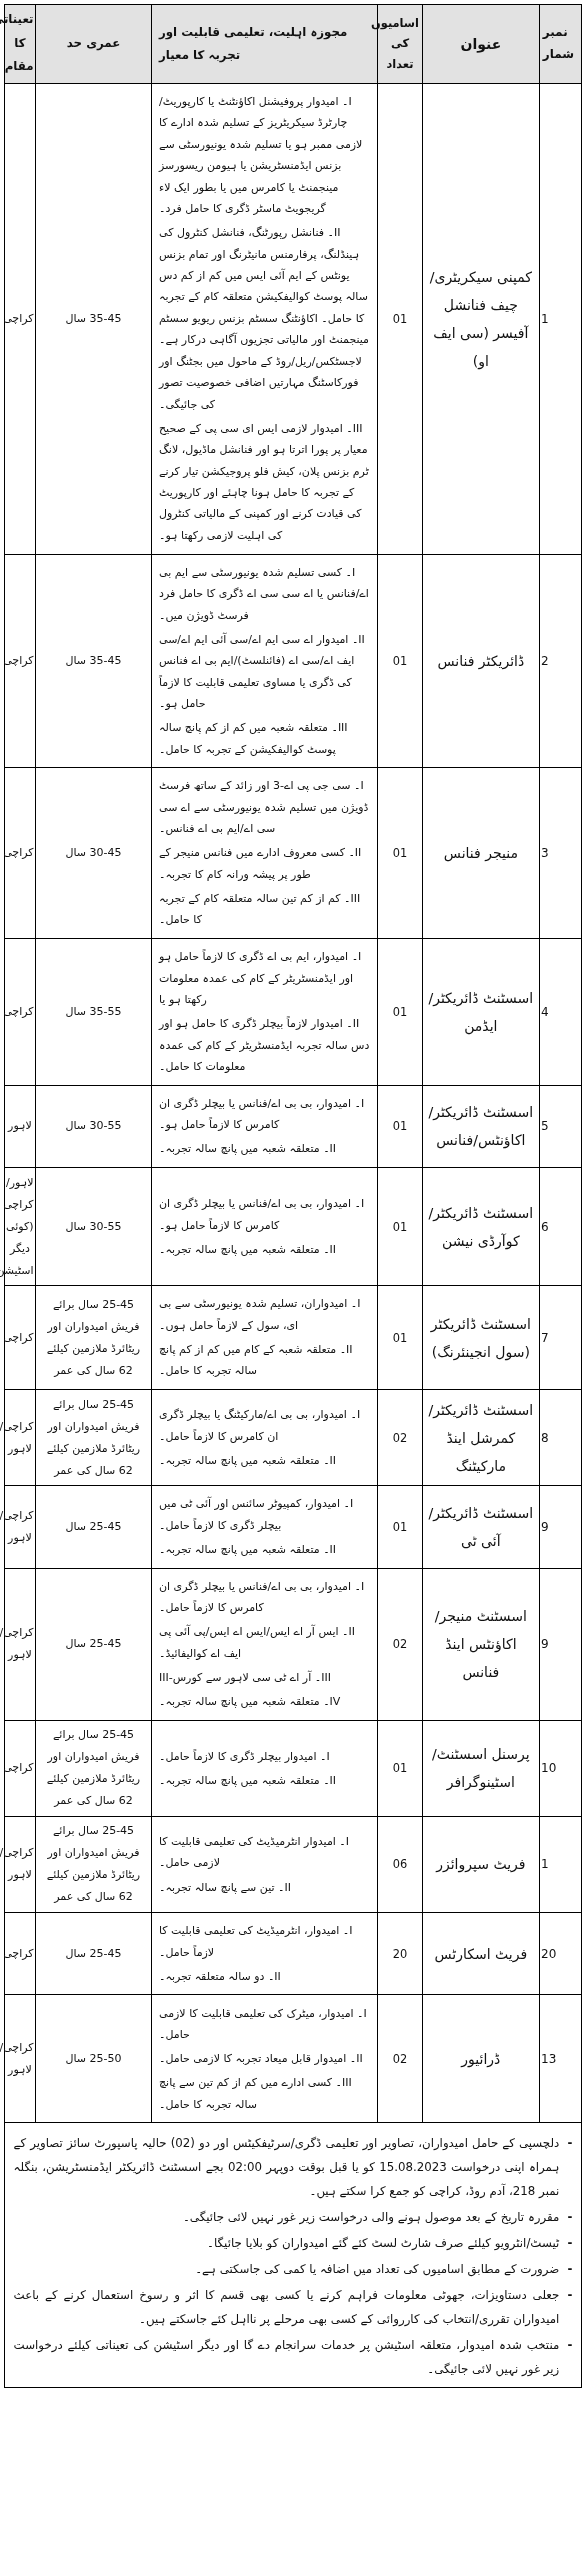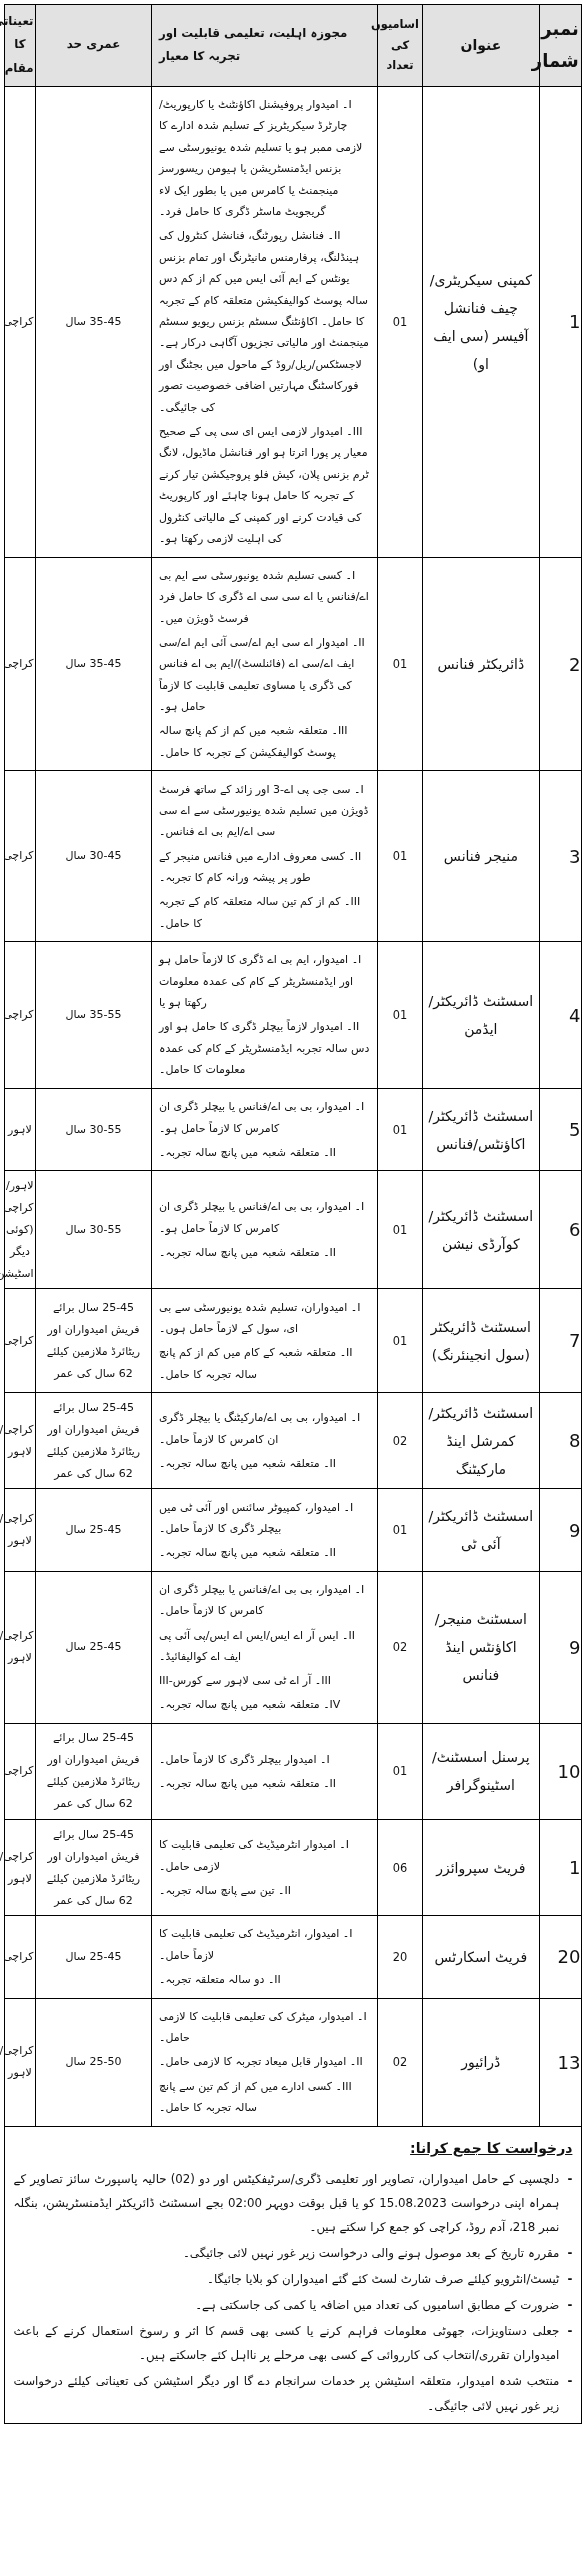--- a/index.html
+++ b/index.html
@@ -6,21 +6,21 @@
   body{width:586px;font-family:"DejaVu Sans",sans-serif;color:#111;}
   .ad{width:586px;background:#fff;}
   .banner{background:#000;color:#fff;text-align:center;padding:11px 0 20px;}
   .banner-title{font-size:49px;font-weight:bold;letter-spacing:0.9px;}
   .content{padding:1.8px 3.6px 0;direction:rtl;}
   .intro{border:1.8px solid #000;padding:6.4px 9px;font-size:12.3px;line-height:2.05;text-align:justify;margin:2.7px 0 0;}
   table.jobs{border-collapse:collapse;width:100%;margin-top:1.8px;table-layout:fixed;}
   table.jobs th,table.jobs td{border:1.3px solid #000;}
   thead th{background:#e2e2e2;font-size:11.8px;font-weight:bold;padding:8.2px 2.7px;line-height:1.8;}
   td{font-size:11px;vertical-align:middle;}
-  .c-sno{width:36px;text-align:right;font-size:18px;margin-top:33px;}
+  .c-sno{width:36px;text-align:left;font-size:12px;margin-top:33px;}
   .c-title{width:111px;text-align:center;padding:3.6px 2.7px;line-height:2.0;font-size:14px;}
   .c-posts{width:38px;text-align:center;font-size:11.4px;}
   .c-qual{width:211px;text-align:left;padding:4.5px 7.3px;line-height:1.95;}
   .c-age{width:109px;text-align:center;line-height:2.0;padding:3.6px 2.7px;margin-top:20px;}
   .c-loc{text-align:center;line-height:2.0;padding:3.6px 1.8px;}
   .qline{margin:2.7px 0;}
   .lower{border:1.3px solid #000;border-top:none;padding:5.5px 9px 3.6px;direction:rtl;font-size:11.8px;line-height:2.05;}
   .app-heading{font-weight:bold;font-size:14px;text-decoration:underline;margin:1.8px 0 4.5px;}
   .bullet{display:flex;gap:8.2px;margin:1.8px 0;}
   .dash{flex:0 0 auto;font-weight:bold;}
@@ -217,21 +217,20 @@
               <div class="qline">II۔ امیدوار قابل میعاد تجربہ کا لازمی حامل۔</div>
               <div class="qline">III۔ کسی ادارے میں کم از کم تین سے پانچ سالہ تجربہ کا حامل۔</div>
             </td>
         <td class="c-age">25-50 سال</td>
         <td class="c-loc">کراچی/لاہور</td>
       </tr>
     </tbody>
     </table>
 
     <div class="lower">
-      <div class="app-heading">درخواست کا جمع کرانا:</div>
       <div>
           <div class="bullet">
             <span class="dash">-</span>
             <span class="btext">دلچسپی کے حامل امیدواران، تصاویر اور تعلیمی ڈگری/سرٹیفکیٹس اور دو (02) حالیہ پاسپورٹ سائز تصاویر کے ہمراہ اپنی درخواست 15.08.2023 کو یا قبل بوقت دوپہر 02:00 بجے اسسٹنٹ ڈائریکٹر ایڈمنسٹریشن، بنگلہ نمبر 218، آدم روڈ، کراچی کو جمع کرا سکتے ہیں۔</span>
           </div>
           <div class="bullet">
             <span class="dash">-</span>
             <span class="btext">مقررہ تاریخ کے بعد موصول ہونے والی درخواست زیر غور نہیں لائی جائیگی۔</span>
           </div>
           <div class="bullet">

